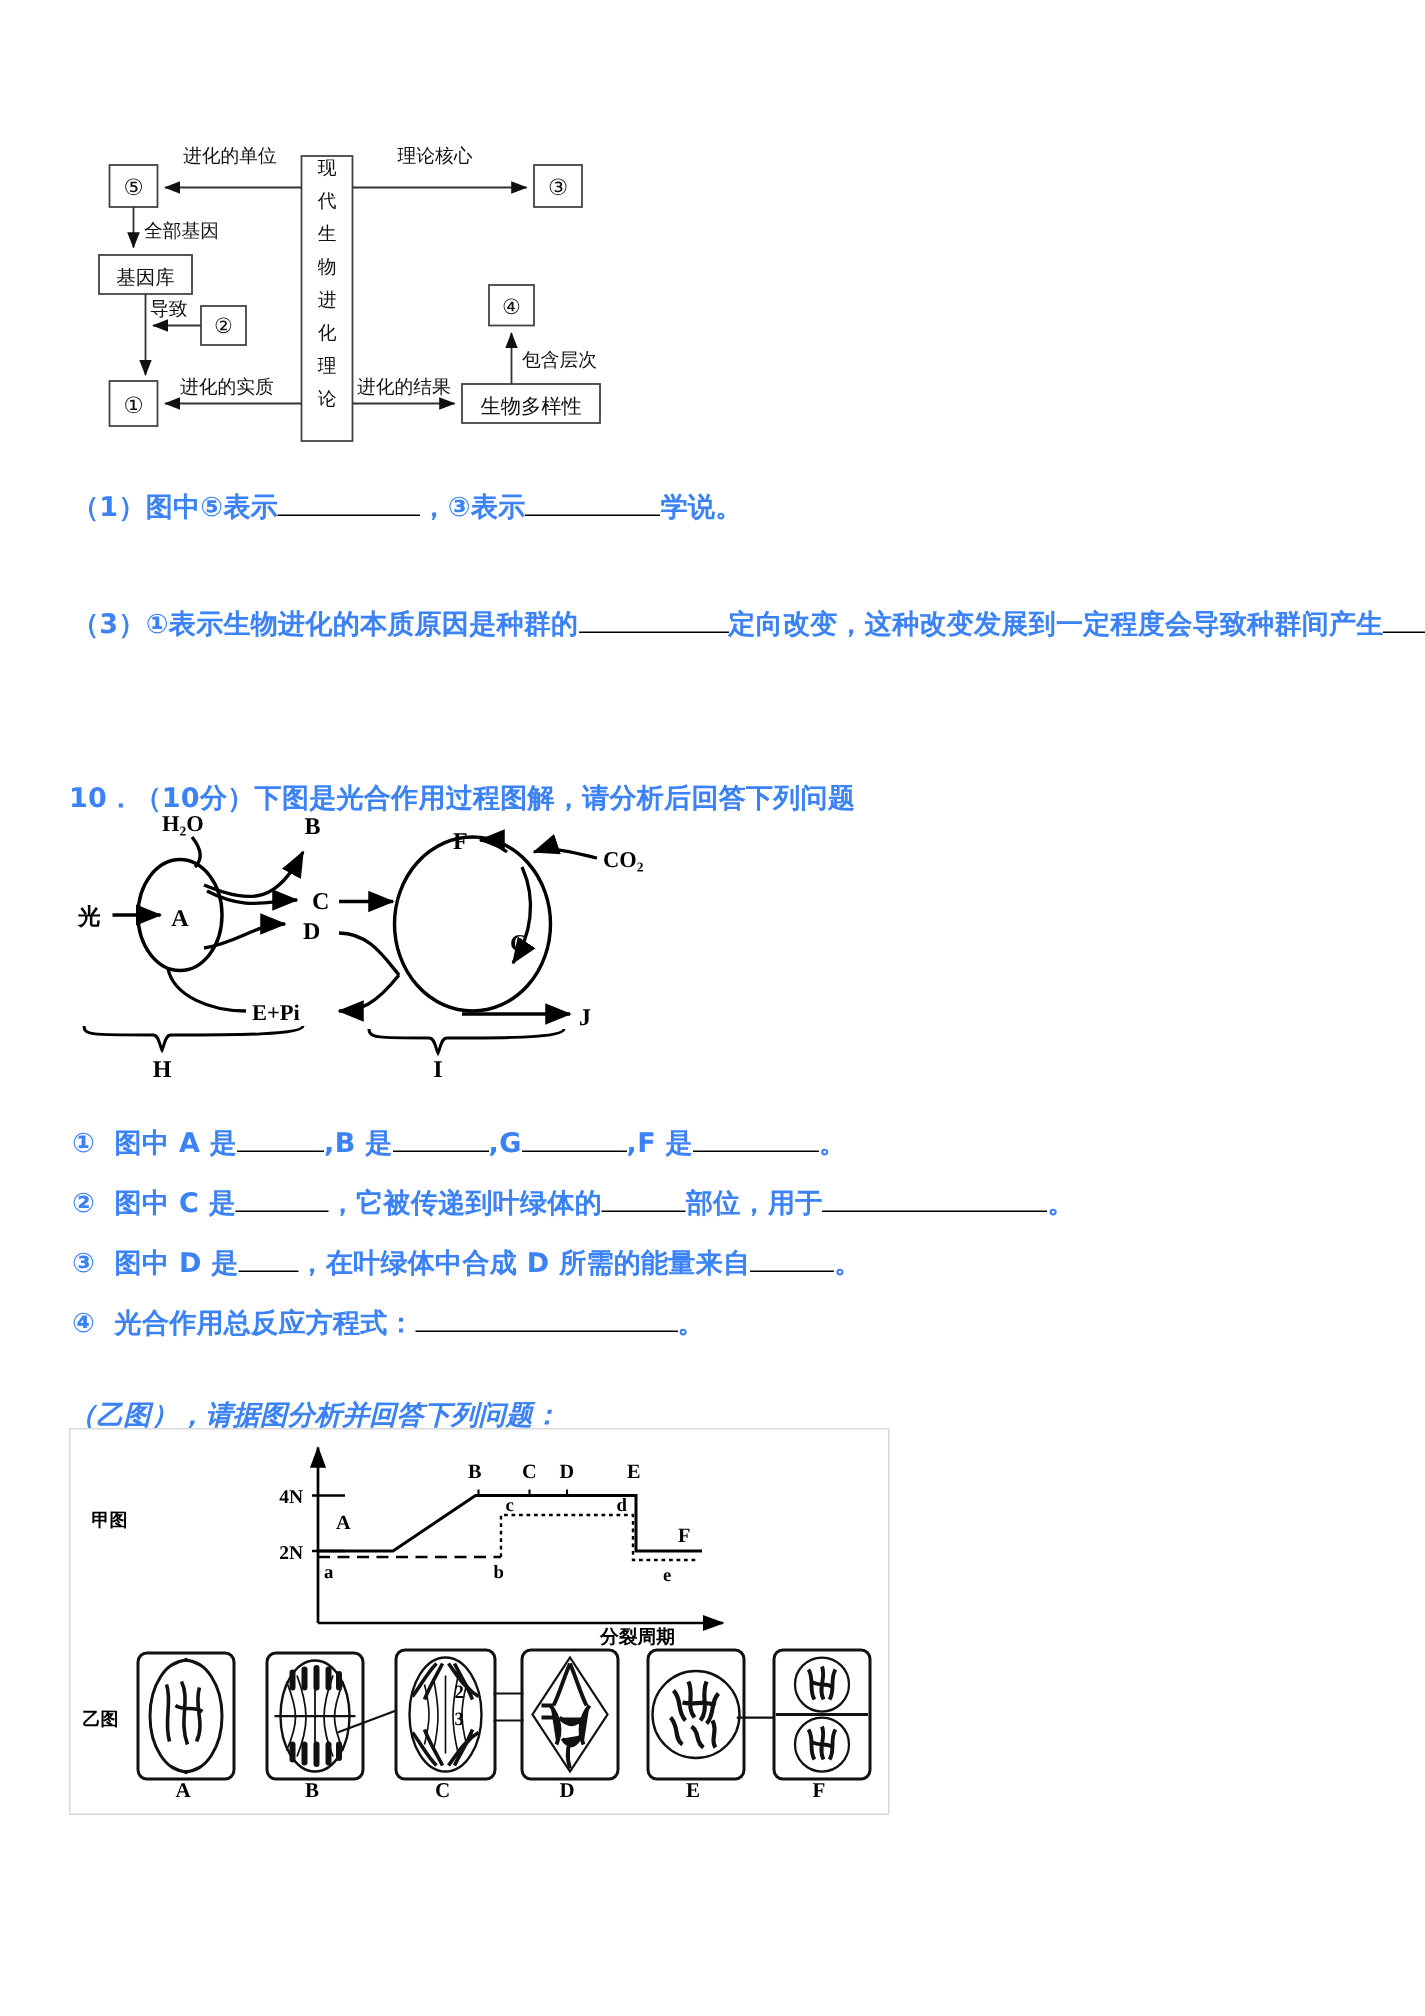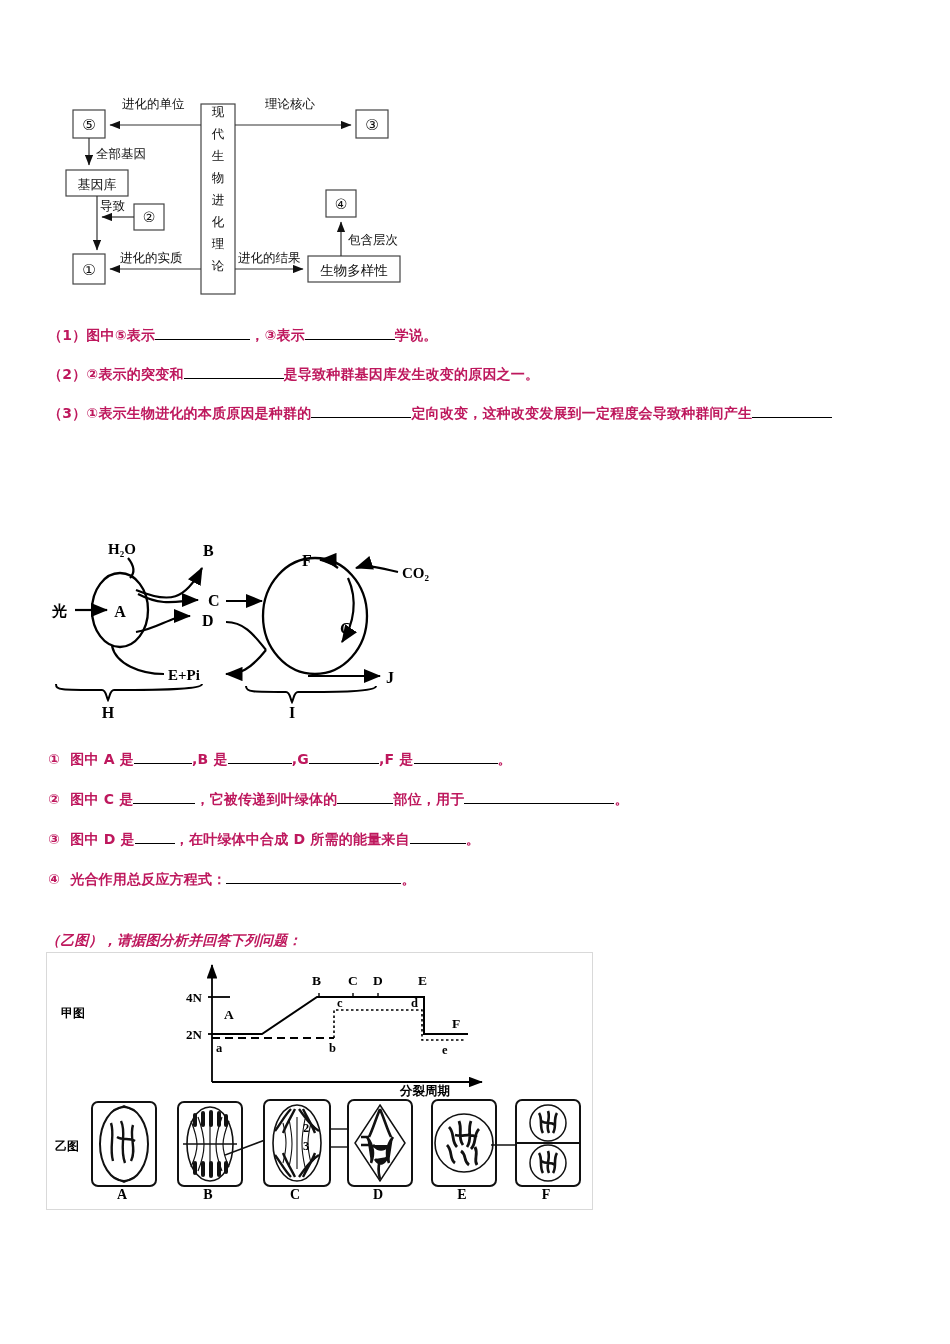--- a/index.html
+++ b/index.html
@@ -17,23 +17,23 @@
   }
   .page {
     position: absolute;
     left: 0; top: 0;
     width: 874px; height: 1344px;
   }
 
   
   .q-text {
     font-family: "DejaVu Sans", "Liberation Sans", sans-serif;
-    font-size: 14px;
+    font-size: 18px;
     font-weight: bold;
-    color: #be185d;
+    color: #3b82f6;
     letter-spacing: 0.2px;
     line-height: 1.5;
   }
   .blank {
     display: inline-block;
     border-bottom: 1.4px solid #000;
     vertical-align: baseline;
     height: 1em;
   }
   .sub-label {
@@ -139,30 +139,30 @@
       <text id="ev-l5" x="60" y="176" font-size="12.5" fill="#111" font-family="'DejaVu Sans',sans-serif">进化的实质</text>
       <text id="ev-l6" x="178" y="176" font-size="12.5" fill="#111" font-family="'DejaVu Sans',sans-serif">进化的结果</text>
       <text id="ev-l7" x="288" y="158" font-size="12.5" fill="#111" font-family="'DejaVu Sans',sans-serif">包含层次</text>
     </svg>
   </div>
 
   <div class="qline q-text" style="left:48px; top:325px;">
     <span>（1）</span><span>图中⑤表示</span><span class="blank" style="width:95px"></span><span>，③表示</span><span class="blank" style="width:90px"></span><span>学说。</span>
   </div>
 
-  <div class="qline q-text" style="left:48px; top:364px;">
-    <span>（2）</span><span>②表示的突变和</span><span class="blank" style="width:100px"></span><span>是导致种群基因库发生改变的原因之一。</span>
-  </div>
 
   <div class="qline q-text" style="left:48px; top:403px;">
     <span>（3）</span><span>①表示生物进化的本质原因是种群的</span><span class="blank" style="width:100px"></span><span>定向改变，这种改变发展到一定程度会导致种群间产生</span><span class="blank" style="width:80px"></span>
   </div>
 
 
 
+  <div class="qline q-text" style="left:46px; top:519px;">
+    <span>10．</span><span>（10分）</span><span>下图是光合作用过程图解，请分析后回答下列问题</span>
+  </div>
 
   <div id="fig-photo">
     <svg width="470" height="185" viewBox="0 0 470 185">
       <defs>
         <marker id="pah" markerWidth="8" markerHeight="6.5" refX="7.5" refY="3.25" orient="auto">
           <polygon points="0 0, 8 3.25, 0 6.5" fill="#000"></polygon>
         </marker>
       </defs>
 
       <ellipse cx="70" cy="72" rx="28" ry="37" fill="none" stroke="#000" stroke-width="2.3"></ellipse>

